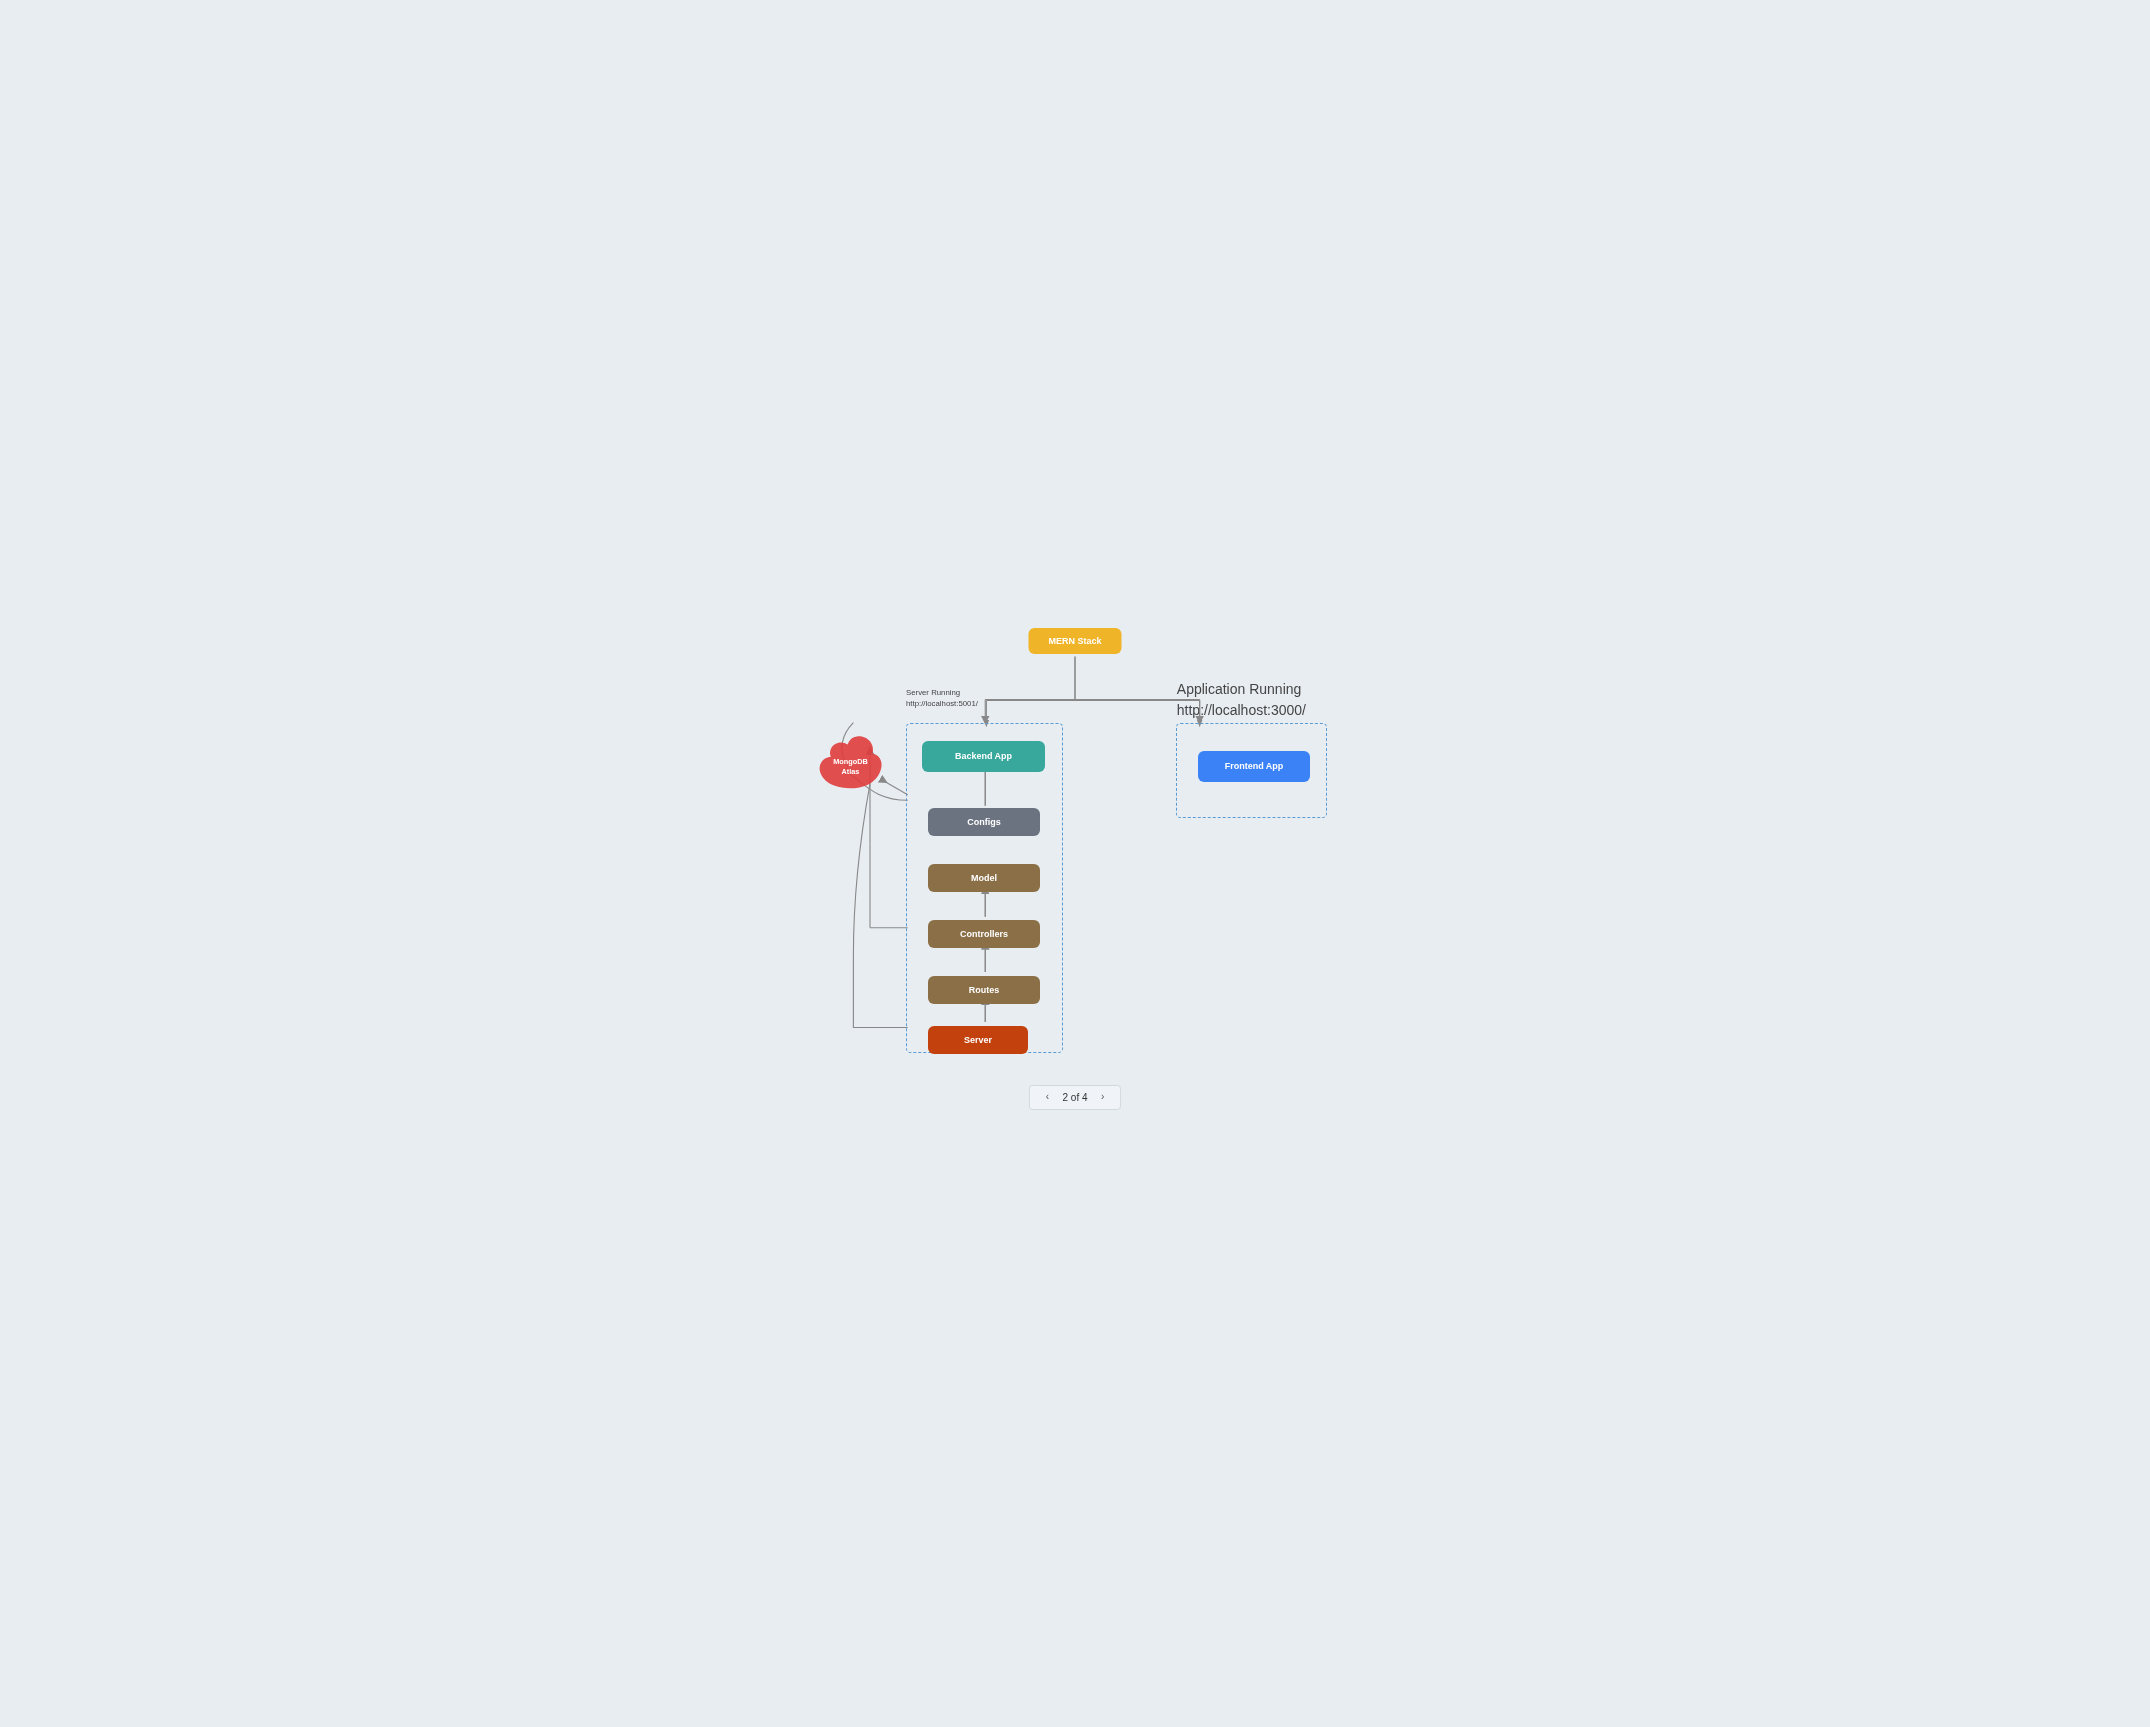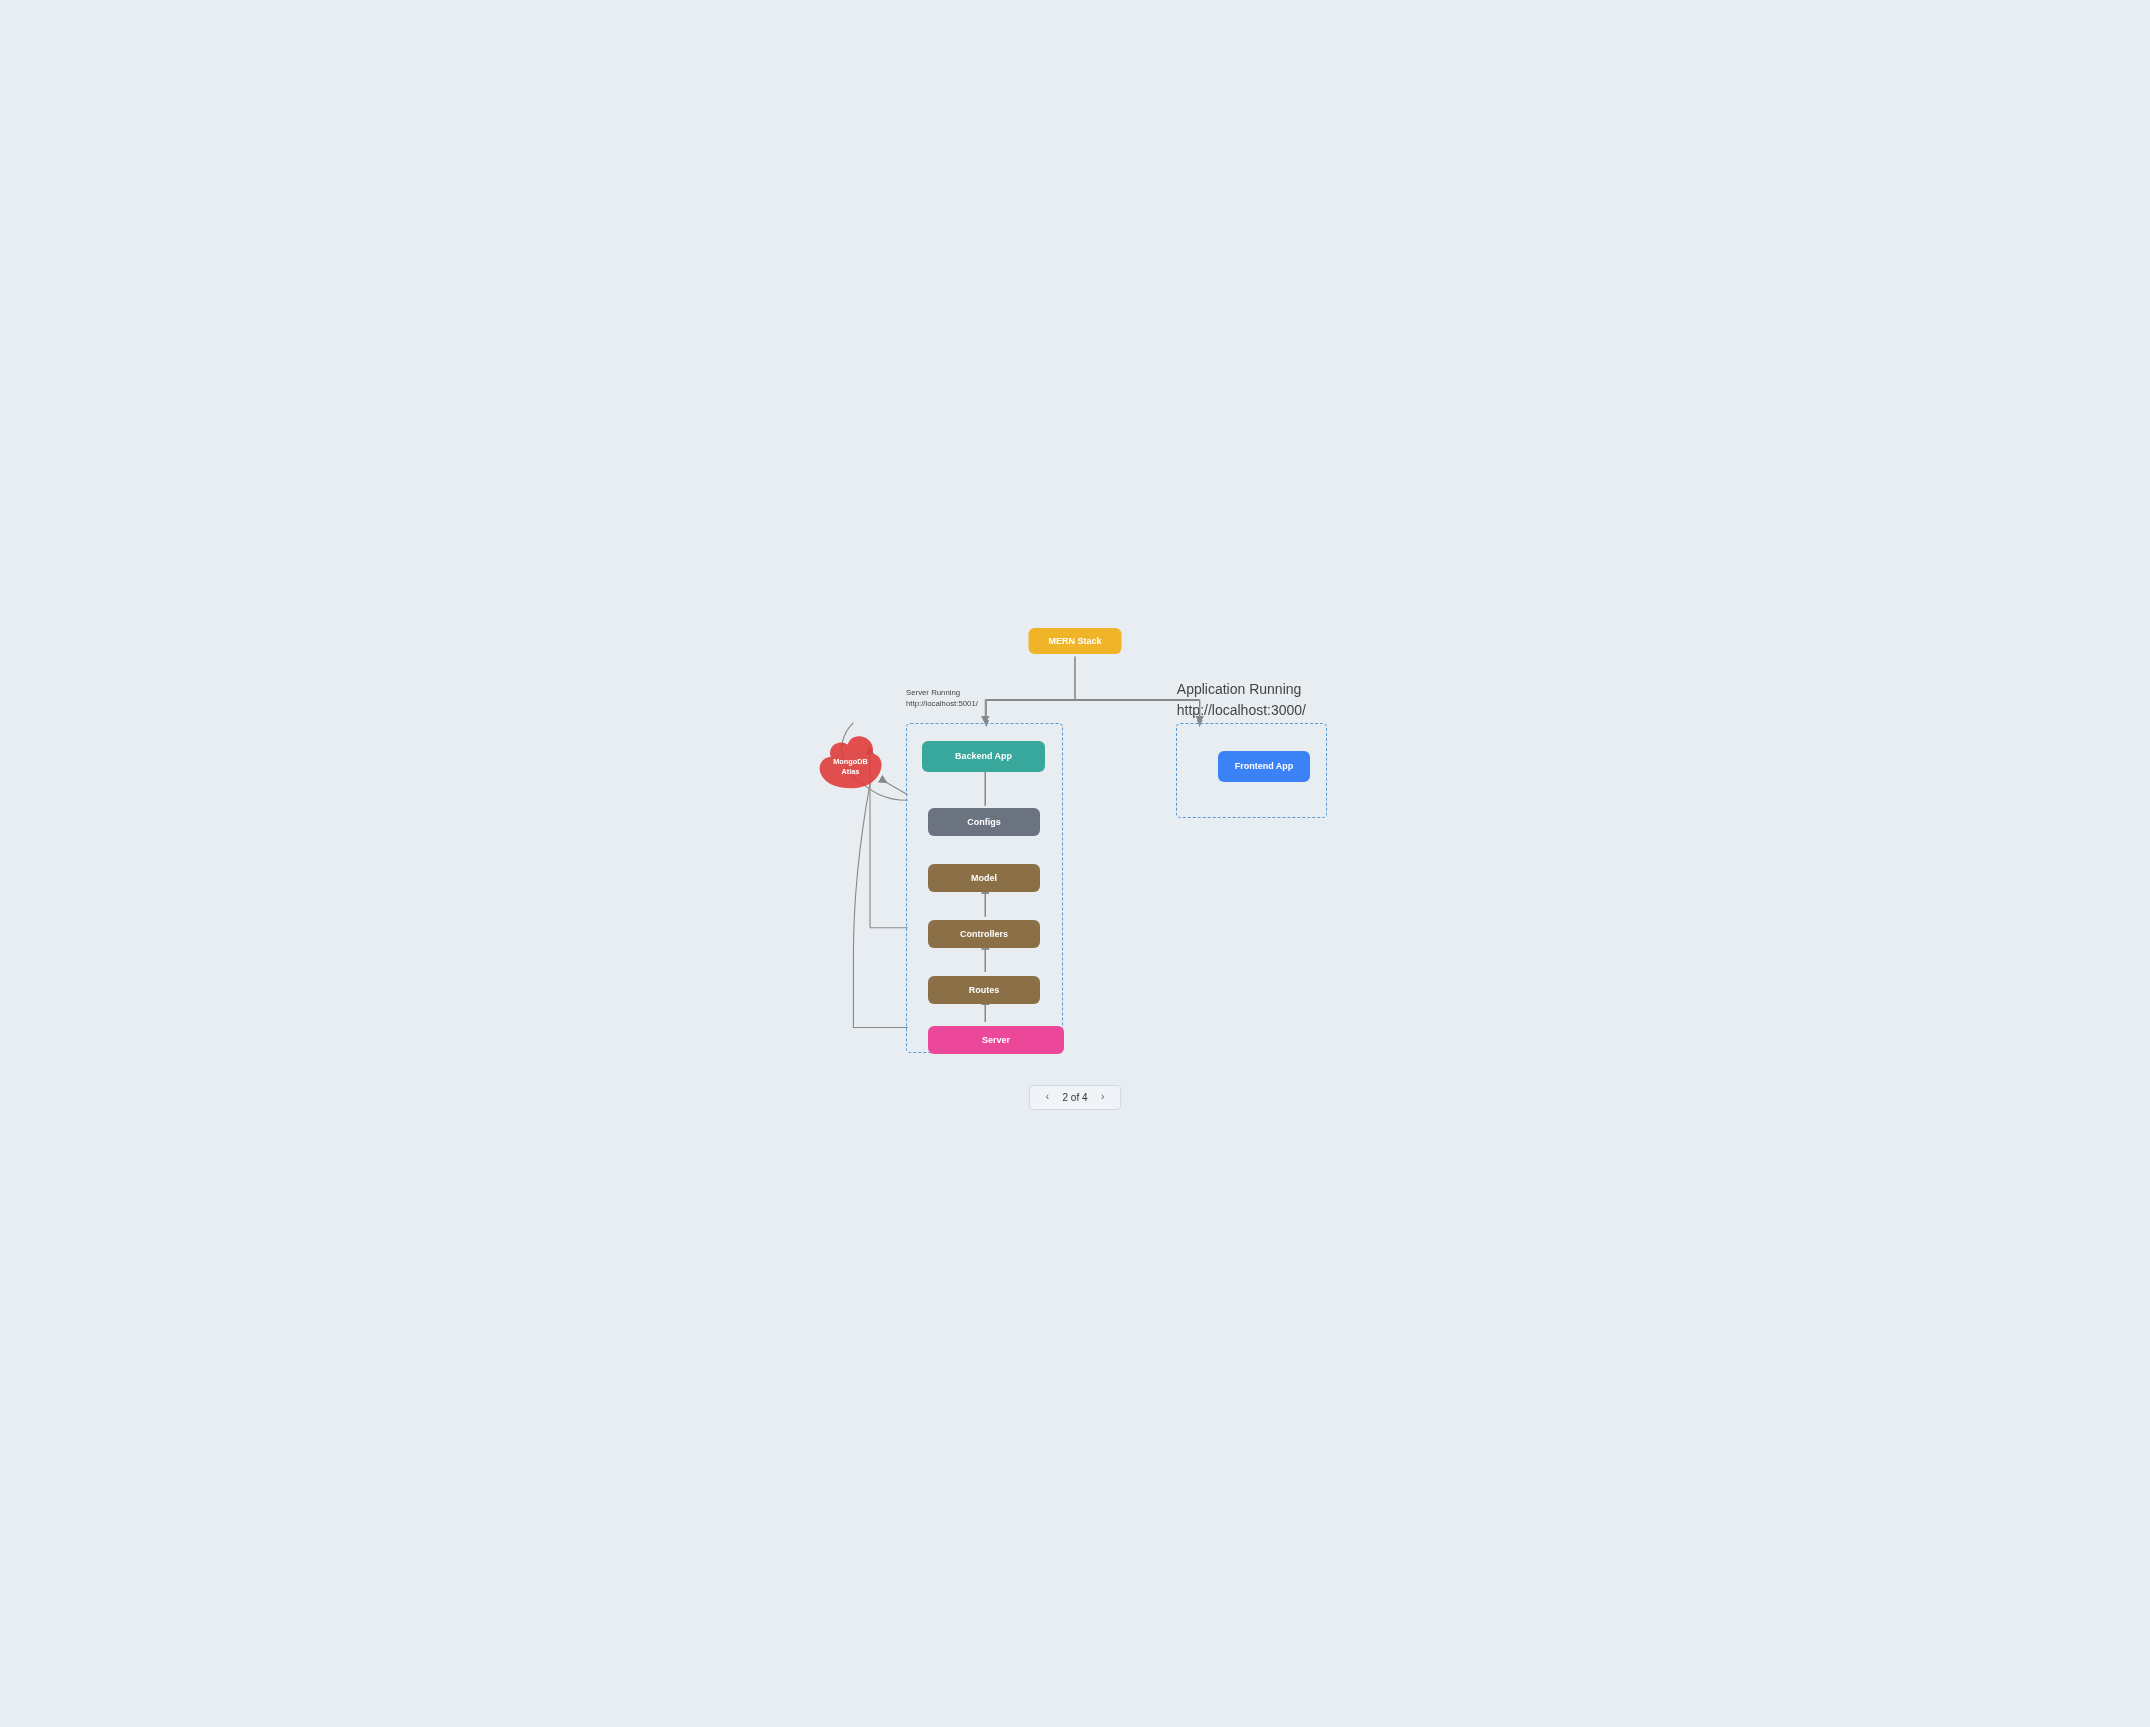--- a/index.html
+++ b/index.html
@@ -145,32 +145,32 @@
 
     .routes-box {
       background-color: #8b6f47;
       top: 353px;
       left: 122px;
       width: 112px;
       height: 28px;
     }
 
     .server-box {
-      background-color: #ec4899;
+      background-color: #c2410c;
       top: 403px;
       left: 122px;
-      width: 136px;
+      width: 100px;
       height: 28px;
     }
 
     .frontend-app {
       background-color: #3b82f6;
       top: 128px;
       right: 34px;
-      width: 92px;
+      width: 112px;
       height: 31px;
     }
 
     
     .pagination {
       position: absolute;
       bottom: -5.6px;
       left: 50%;
       transform: translateX(-50%);
       display: flex;

